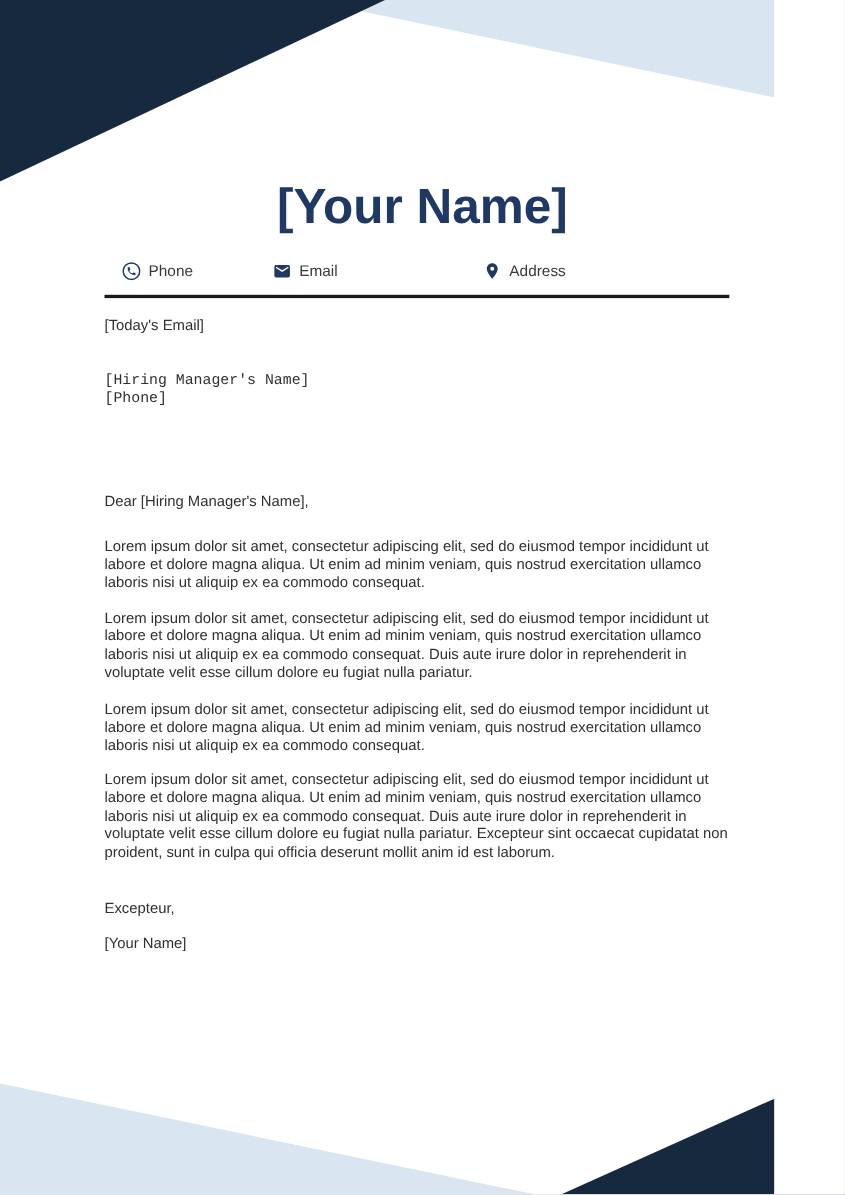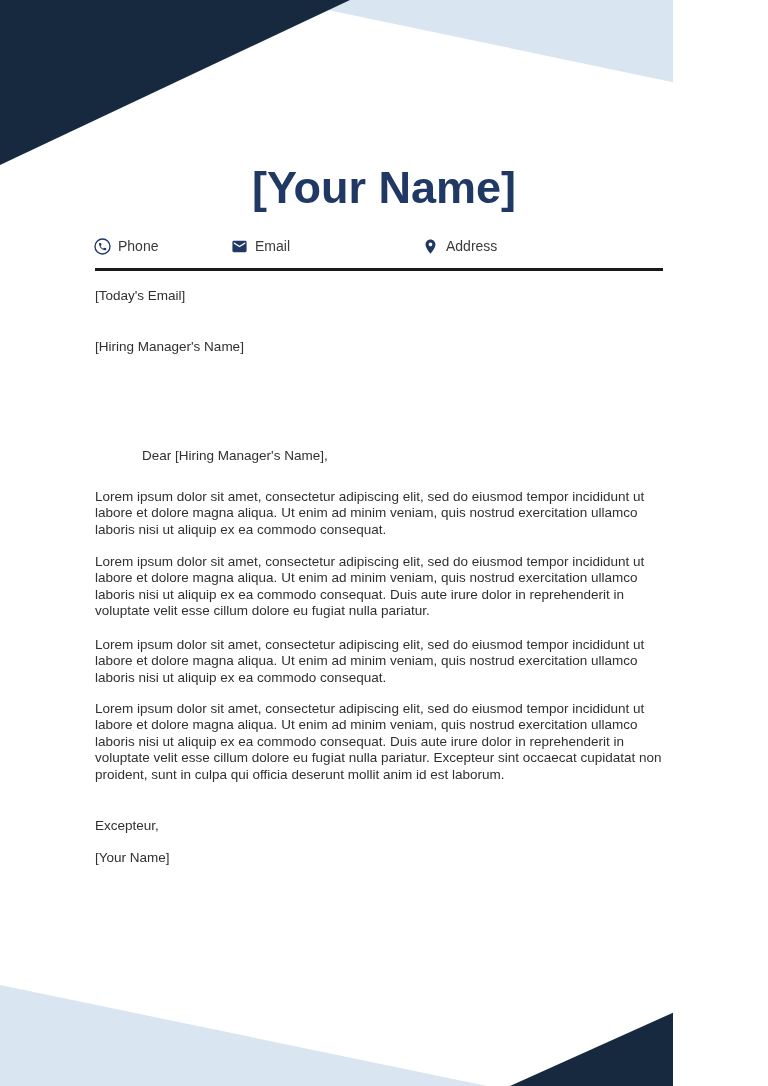--- a/index.html
+++ b/index.html
@@ -2,52 +2,53 @@
 <html style="--page_bg: #ffffff; --navy: #17293f; --light_blue: #d9e5f1; --accent_blue: #1f3864; --text_dark: #3a3a3a; --text_body: #303030; --rule: #1a1a1a;"><head>
 <meta charset="utf-8">
 <style>
   html,body{margin:0;padding:0;background:#ffffff;}
   .page{
     position:relative;
     width:673px;height:1086px;
     background:var(--page_bg,#ffffff);
     overflow:hidden;
     font-family:"Liberation Sans", sans-serif;
+    padding-left:31px;
   }
   
   .shape{position:absolute;inset:0;pointer-events:none;}
   .top-lightblue{background:var(--light_blue);clip-path:polygon(280px 0,768px 0,768px 102px);}
   .top-navy{background:var(--navy);clip-path:polygon(0 0,350px 0,0 165px);}
   .bottom-lightblue{background:var(--light_blue);clip-path:polygon(0 985px,487px 1086px,0 1086px);}
   .bottom-navy{background:var(--navy);clip-path:polygon(768px 970px,768px 1086px,510px 1086px);}
 
   .name{
     position:absolute;top:162px;left:0;width:768px;margin:0;
     text-align:center;
     font-size:45px;font-weight:bold;letter-spacing:0;
     color:var(--accent_blue);
   }
-  .contact-row{position:absolute;top:235px;left:94px;width:570px;height:22px;text-decoration:underline;}
+  .contact-row{position:absolute;top:235px;left:111px;width:570px;height:22px;text-decoration:underline;}
   .contact{position:absolute;top:0;display:flex;align-items:center;gap:7px;height:22px;}
   .contact-phone{left:0;}
   .contact-email{left:137px;}
   .contact-address{left:328px;justify-content:center;}
   .icon{width:17px;height:17px;display:inline-flex;color:var(--accent_blue);}
   .icon svg{width:17px;height:17px;display:block;}
   .clabel{font-size:14px;color:var(--text_dark);}
 
   .rule{position:absolute;left:95px;top:268px;width:568px;height:3px;background:var(--rule);}
 
   .tblock{
     position:absolute;left:95px;width:585px;margin:0;
     font-size:13.5px;line-height:16.4px;color:var(--text_body);
   }
   .date{top:288px;}
-  .recipient{top:339px;}
-  .salutation{top:448px;margin-left:47px;}
+  .recipient{top:339px;font-family:Liberation Mono, monospace;}
+  .salutation{top:448px;}
   .p1{top:489px;}
   .p2{top:554px;}
   .p3{top:637px;}
   .p4{top:701px;}
   .closing{top:818px;}
   .signature{top:850px;}
 </style>
 </head>
 <body>
 
@@ -93,20 +94,21 @@
     </div>
 
   </div>
 
   <div class="rule"></div>
 
   <p class="tblock date">[Today's Email]</p>
 
   <div class="tblock recipient">
     <div>[Hiring Manager's Name]</div>
+    <div>[Phone]</div>
   </div>
 
   <p class="tblock salutation">Dear [Hiring Manager's Name],</p>
 
   <p class="tblock p1">Lorem ipsum dolor sit amet, consectetur adipiscing elit, sed do eiusmod tempor incididunt ut labore et dolore magna aliqua. Ut enim ad minim veniam, quis nostrud exercitation ullamco laboris nisi ut aliquip ex ea commodo consequat.</p>
   <p class="tblock p2">Lorem ipsum dolor sit amet, consectetur adipiscing elit, sed do eiusmod tempor incididunt ut labore et dolore magna aliqua. Ut enim ad minim veniam, quis nostrud exercitation ullamco laboris nisi ut aliquip ex ea commodo consequat. Duis aute irure dolor in reprehenderit in voluptate velit esse cillum dolore eu fugiat nulla pariatur.</p>
   <p class="tblock p3">Lorem ipsum dolor sit amet, consectetur adipiscing elit, sed do eiusmod tempor incididunt ut labore et dolore magna aliqua. Ut enim ad minim veniam, quis nostrud exercitation ullamco laboris nisi ut aliquip ex ea commodo consequat.</p>
   <p class="tblock p4">Lorem ipsum dolor sit amet, consectetur adipiscing elit, sed do eiusmod tempor incididunt ut labore et dolore magna aliqua. Ut enim ad minim veniam, quis nostrud exercitation ullamco laboris nisi ut aliquip ex ea commodo consequat. Duis aute irure dolor in reprehenderit in voluptate velit esse cillum dolore eu fugiat nulla pariatur. Excepteur sint occaecat cupidatat non proident, sunt in culpa qui officia deserunt mollit anim id est laborum.</p>
 
   <p class="tblock closing">Excepteur,</p>

